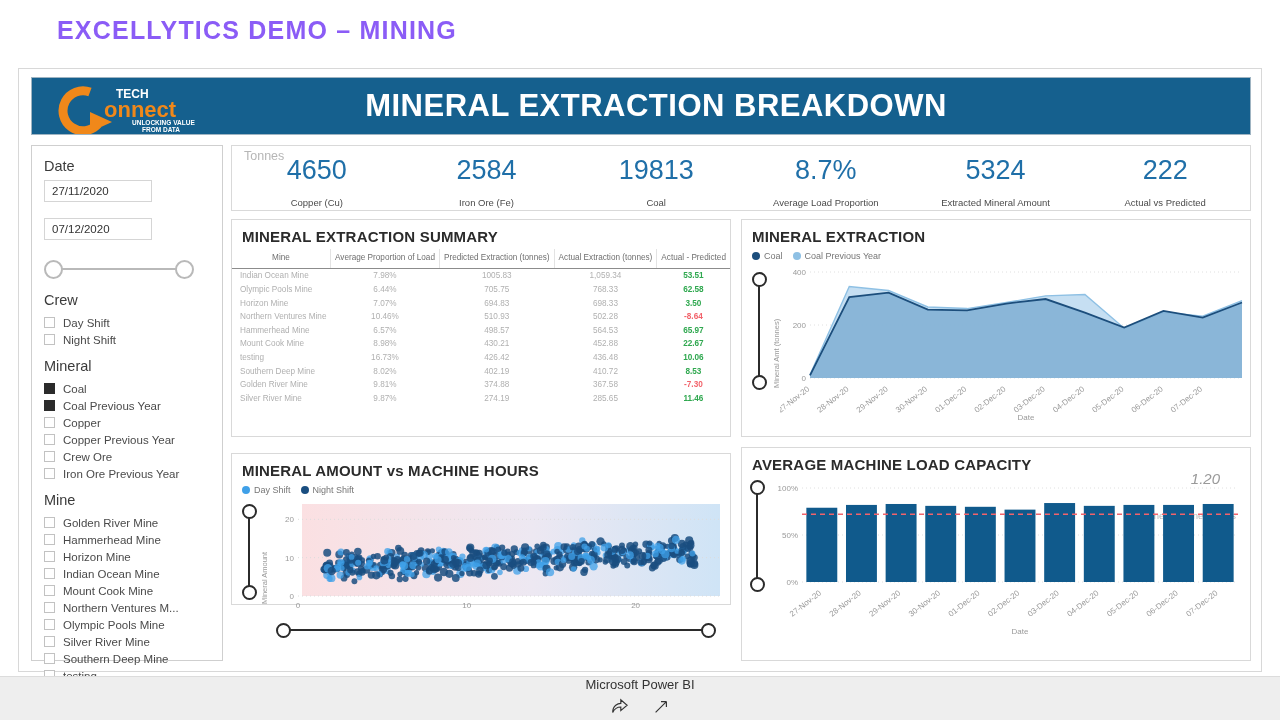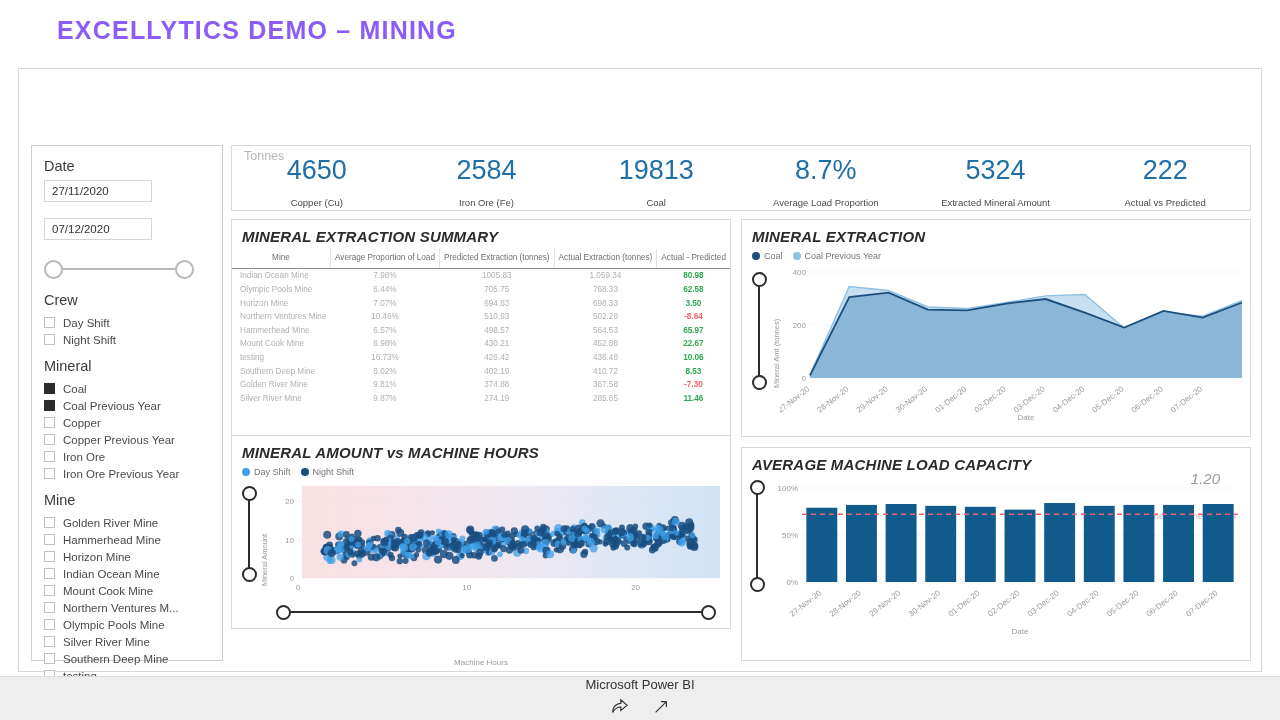--- a/index.html
+++ b/index.html
@@ -88,21 +88,21 @@
     justify-content: center; padding-top: 8px;
   }
   .kpi-val { font-size: 27px; color: #1F6FA8; font-weight: 500; line-height: 1.05; }
   .kpi-lbl { font-size: 9.5px; color: #4a4a4a; margin-top: 13px; }
   
   .card {
     position: absolute; background: #fff; border: 1px solid #d9d9d9;
   }
   .card-title {
     font-size: 15px; font-weight: bold; color: #2b2b2b;
-    padding: 8px 0 4px 10px; letter-spacing: .2px; font-style: italic;
+    padding: 8px 0 4px 10px; letter-spacing: .2px;
   }
   
   #card-summary { left: 212px; top: 150px; width: 500px; height: 218px; }
   table.summary { width: 100%; border-collapse: collapse; font-size: 8.2px; }
   table.summary th {
     color: #6f6f6f; font-weight: normal; padding: 3px 4px 5px;
     border-bottom: 1.5px solid #8c8c8c; border-right: 1px solid #e3e3e3;
     vertical-align: bottom; line-height: 1.35;
   }
   table.summary th:last-child { border-right: none; }
@@ -132,21 +132,21 @@
     width: 15px; height: 15px; border: 2px solid #2b2b2b; border-radius: 50%;
     background: #fff; position: relative; z-index: 2;
   }
   .axis-lbl { font-size: 8px; fill: #9a9a9a; }
   .axis-title { font-size: 8px; fill: #9a9a9a; }
   .axis-title-v {
     position: absolute; font-size: 7.5px; color: #9a9a9a;
     transform: rotate(-90deg); transform-origin: left top; white-space: nowrap;
   }
   
-  #card-scatter { left: 212px; top: 366px; width: 500px; height: 194px; }
+  #card-scatter { left: 212px; top: 384px; width: 500px; height: 152px; }
   
   #card-bars { left: 722px; top: 378px; width: 510px; height: 214px; }
   .bar-annot-val {
     position: absolute; right: 30px; top: 22px; font-size: 15px; color: #9a9a9a; font-style: italic;
   }
   .bar-annot-lbl {
     position: absolute; right: 14px; top: 62px; font-size: 9.5px; color: #b9b9b9;
   }
   
   .statusbar {
@@ -157,20 +157,33 @@
   .status-label { font-size: 13px; color: #333; flex: 1; }
   .status-icons { display: flex; gap: 24px; align-items: center; }
 </style>
 </head>
 <body>
 
 <div class="page-title">EXCELLYTICS DEMO – MINING</div>
 
 <div class="report-frame">
 
+  <div class="report-header">
+    <div class="logo">
+      <svg width="170" height="52" viewBox="0 0 170 52">
+        <path d="M44 10 A20 20 0 1 0 52 42" fill="none" stroke="#F0881A" stroke-width="9"></path>
+        <polygon points="44,30 66,40 44,50" fill="#F0881A"></polygon>
+        <text x="70" y="16" font-family="Liberation Sans, sans-serif" font-size="12" font-weight="bold" fill="#ffffff">TECH</text>
+        <text x="58" y="35" font-family="Liberation Sans, sans-serif" font-size="22" font-weight="bold" fill="#F0881A">onnect</text>
+        <text x="86" y="43" font-family="Liberation Sans, sans-serif" font-size="6.5" font-weight="bold" fill="#ffffff">UNLOCKING VALUE</text>
+        <text x="96" y="50" font-family="Liberation Sans, sans-serif" font-size="6.5" font-weight="bold" fill="#ffffff">FROM DATA</text>
+      </svg>
+    </div>
+    <div class="report-header-title">MINERAL EXTRACTION BREAKDOWN</div>
+  </div>
 
   <div class="filters">
     <div class="f-head">Date</div>
     <div class="date-box">27/11/2020</div>
     <div class="date-box">07/12/2020</div>
     <div class="slider-row">
       <div class="slider-track"></div>
       <div class="slider-knob l"></div>
       <div class="slider-knob r"></div>
     </div>
@@ -200,21 +213,21 @@
         <div class="cb-row">
           <span class="cb"></span>
           <span class="cb-label">Copper</span>
         </div>
         <div class="cb-row">
           <span class="cb"></span>
           <span class="cb-label">Copper Previous Year</span>
         </div>
         <div class="cb-row">
           <span class="cb"></span>
-          <span class="cb-label">Iron Ore</span>
+          <span class="cb-label">Crew Ore</span>
         </div>
         <div class="cb-row">
           <span class="cb"></span>
           <span class="cb-label">Iron Ore Previous Year</span>
         </div>
       </div>
 
     <div class="f-head tight">Mine</div>
     <div id="mine-list">
         <div class="cb-row">
@@ -303,21 +316,21 @@
             <th>Actual Extraction (tonnes)</th>
             <th>Actual - Predicted</th>
           </tr>
         </thead>
       <tbody id="summary-body">
           <tr>
             <td class="mine">Indian Ocean Mine</td>
             <td>7.98%</td>
             <td>1005.83</td>
             <td>1,059.34</td>
-            <td class="pos">80.98</td>
+            <td class="pos">53.51</td>
           </tr>
           <tr>
             <td class="mine">Olympic Pools Mine</td>
             <td>6.44%</td>
             <td>705.75</td>
             <td>768.33</td>
             <td class="pos">62.58</td>
           </tr>
           <tr>
             <td class="mine">Horizon Mine</td>

